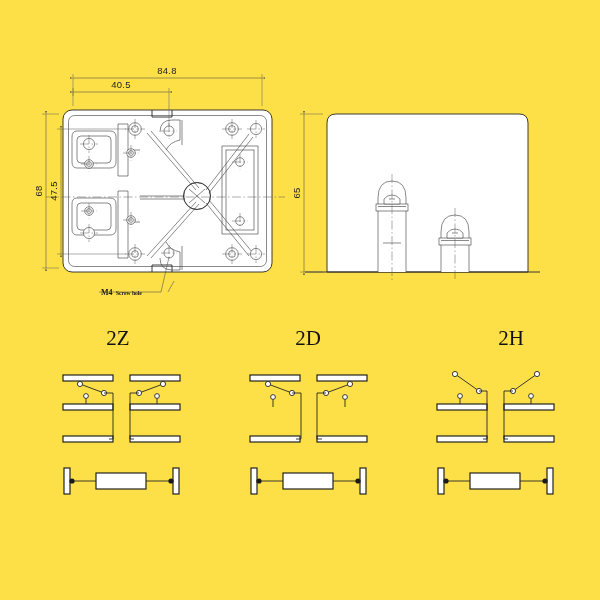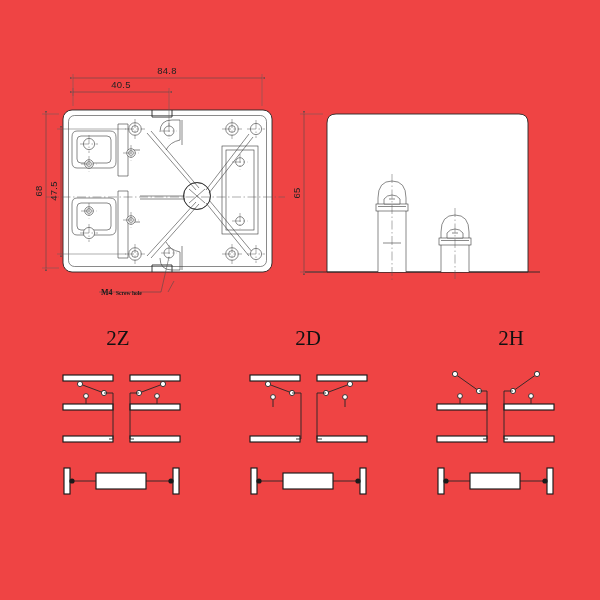--- a/index.html
+++ b/index.html
@@ -12,21 +12,21 @@
     width: 600px;
     height: 600px;
     overflow: hidden;
     font-family: "Liberation Serif", serif;
     color: #1a1a1a;
   }
   #sheet {
     position: relative;
     width: 600px;
     height: 600px;
-    background: #ef4444;
+    background: #fde047;
   }
   svg.drawing {
     position: absolute;
     left: 0;
     top: 0;
     width: 600px;
     height: 600px;
   }
   .ln      { stroke: #262626; stroke-width: 0.9; fill: none; }
   .ln-thin { stroke: #3a3a3a; stroke-width: 0.6; fill: none; }

